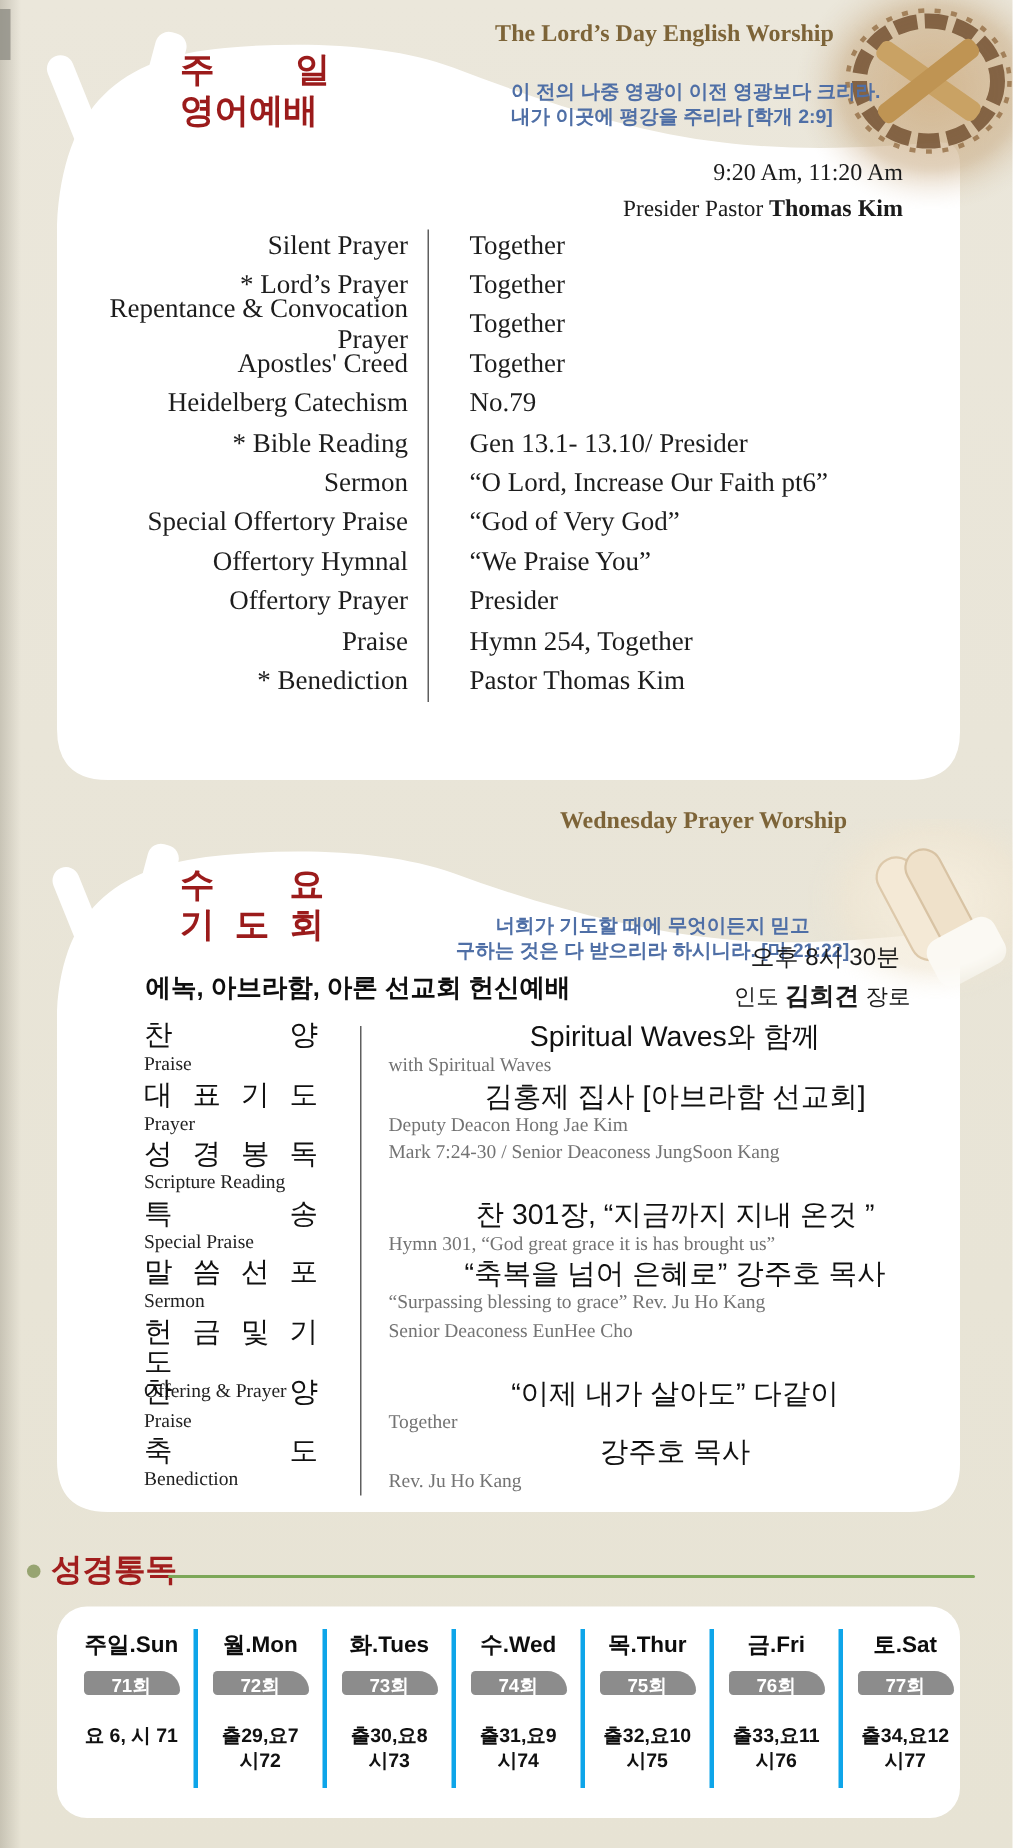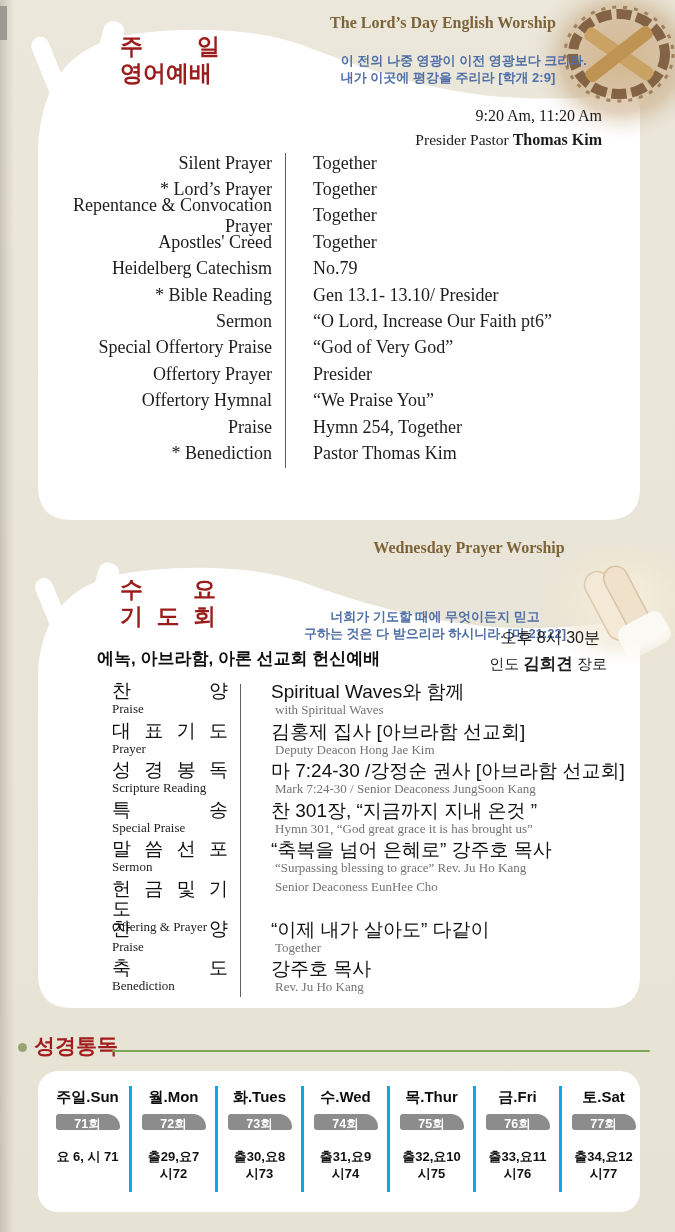--- a/index.html
+++ b/index.html
@@ -65,27 +65,27 @@
   .r1-label{width:232px;text-align:right;}
   .r1-value{margin-left:28px;padding-left:13px;}
   .vdivider{position:absolute;width:1px;background:#5f5f5f;}
   #divider1{left:285px;top:153px;height:315px;}
   #divider2{left:240px;top:684px;height:313px;}
 
   
   #subtitle2{position:absolute;left:97px;top:647px;font-weight:bold;font-size:17px;color:#0e0e0e;}
 
   
-  #rows2{position:absolute;top:681px;left:16px;right:30px;}
+  #rows2{position:absolute;top:681px;left:0;right:30px;}
   .row2{display:flex;height:39.6px;}
   .k-labels{margin-left:96px;width:116px;flex:none;}
   .k-label{font-size:19px;line-height:20px;color:#111;text-align:justify;text-align-last:justify;}
   .k-sub{font-family:"Liberation Serif",serif;font-size:13px;line-height:15px;color:#222;}
   .k-values{margin-left:43px;flex:1;min-width:0;}
-  .v-ko{font-size:19px;line-height:21px;color:#111;white-space:nowrap;}
+  .v-ko{font-size:19px;line-height:21px;color:#111;white-space:nowrap;text-align:center;}
   .v-en{font-family:"Liberation Serif",serif;font-size:13px;line-height:15px;color:#737373;padding-left:4px;white-space:nowrap;}
   .row2:nth-of-type(6) .v-ko{font-size:13px;letter-spacing:-0.3px;line-height:21px;}
 
   
   #bullet3{position:absolute;left:18px;top:1043px;width:9px;height:9px;border-radius:50%;background:#97a471;}
   #title3{position:absolute;left:34px;top:1032px;color:#a11d1d;font-weight:bold;font-size:21px;}
   #line3{position:absolute;left:112px;right:25px;top:1050px;height:2px;background:#7ca757;border-radius:1px;}
   #card3{position:absolute;left:38px;top:1071px;width:602px;height:141px;background:#fff;border-radius:20px;}
   #cols3{position:absolute;left:46px;top:1086px;display:flex;}
   .col3{width:83px;text-align:center;height:106px;}
@@ -184,27 +184,27 @@
       <div class="r1-label">Sermon</div>
       <div class="r1-value">“O Lord, Increase Our Faith pt6”</div>
     </div>
 
     <div class="row1">
       <div class="r1-label">Special Offertory Praise</div>
       <div class="r1-value">“God of Very God”</div>
     </div>
 
     <div class="row1">
+      <div class="r1-label">Offertory Hymnal</div>
+      <div class="r1-value">“We Praise You”</div>
+    </div>
+
+    <div class="row1">
       <div class="r1-label">Offertory Prayer</div>
       <div class="r1-value">Presider</div>
-    </div>
-
-    <div class="row1">
-      <div class="r1-label">Offertory Hymnal</div>
-      <div class="r1-value">“We Praise You”</div>
     </div>
 
     <div class="row1">
       <div class="r1-label">Praise</div>
       <div class="r1-value">Hymn 254, Together</div>
     </div>
 
     <div class="row1">
       <div class="r1-label">* Benediction</div>
       <div class="r1-value">Pastor Thomas Kim</div>
@@ -282,21 +282,20 @@
         <div class="v-en">Deputy Deacon Hong Jae Kim</div>
       </div>
     </div>
 
     <div class="row2">
       <div class="k-labels">
         <div class="k-label">성 경 봉 독</div>
         <div class="k-sub">Scripture Reading</div>
       </div>
       <div class="k-values">
-        <div class="v-ko">마 7:24-30 /강정순 권사 [아브라함 선교회]</div>
         <div class="v-en">Mark 7:24-30 / Senior Deaconess JungSoon Kang</div>
       </div>
     </div>
 
     <div class="row2">
       <div class="k-labels">
         <div class="k-label">특 송</div>
         <div class="k-sub">Special Praise</div>
       </div>
       <div class="k-values">

